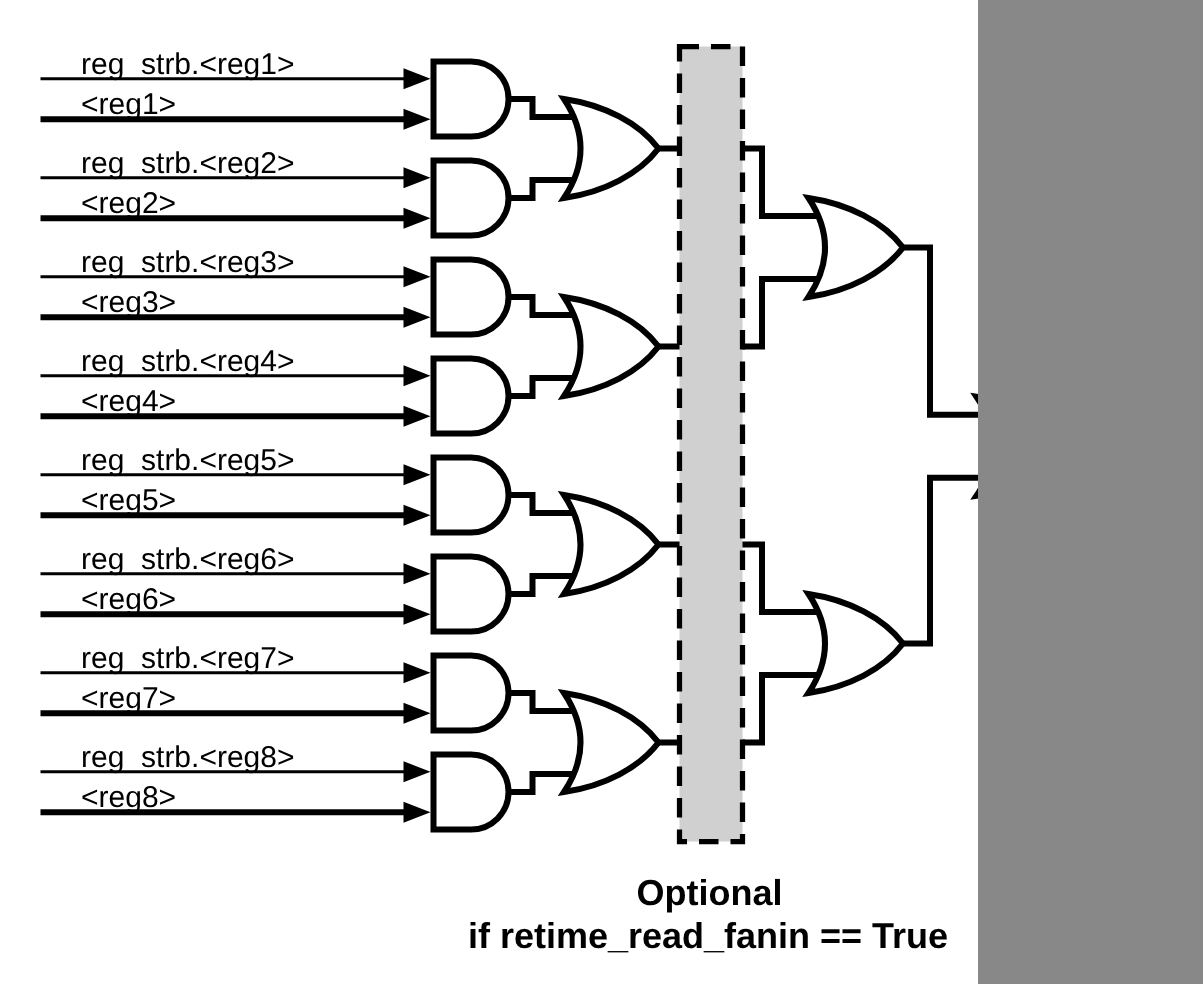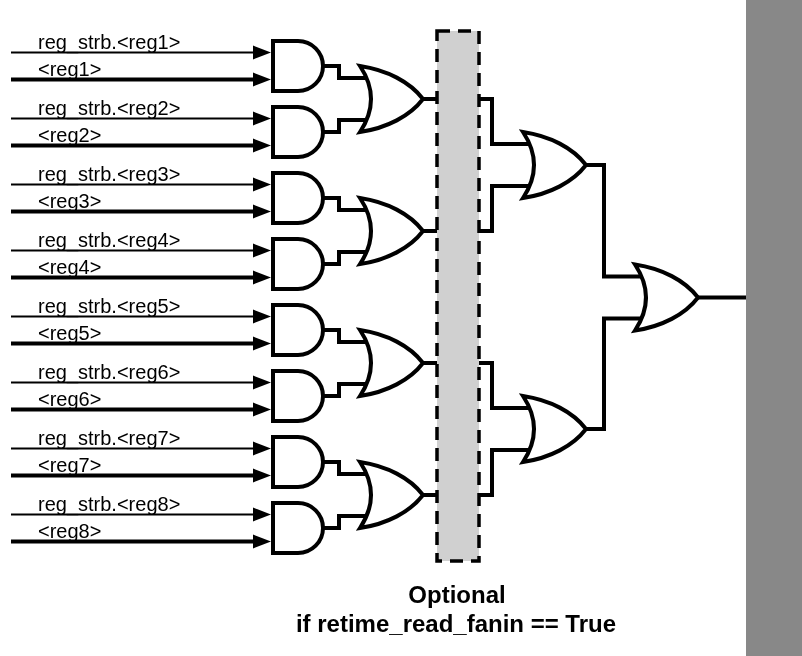--- a/index.html
+++ b/index.html
@@ -6,23 +6,23 @@
     --wire:#000000;
     --gate-fill:#ffffff;
     --optional-box-fill:#d0d0d0;
     --optional-box-border:#000000;
     --text:#000000;
     --background:#ffffff;
   }
   html,body{margin:0;padding:0;}
   body{font-family:"Liberation Sans", sans-serif;background:#888;}
   .canvas{
-    width:746px;height:656px;
+    width:636px;height:656px;
     background:var(--background);
-    position:relative;overflow:hidden;
+    position:relative;overflow:hidden;padding-left:16px;
   }
   svg{display:block;}
   .wire{stroke:var(--wire);fill:none;stroke-width:4;}
   .wire-thin{stroke:var(--wire);fill:none;stroke-width:2;}
   .wire-thick{stroke:var(--wire);fill:none;stroke-width:4;}
   .gate{fill:var(--gate-fill);stroke:var(--wire);stroke-width:4;stroke-linejoin:miter;}
   .arrow{fill:var(--wire);stroke:none;}
   .opt-box{
     fill:var(--optional-box-fill);
     stroke:var(--optional-box-border);

